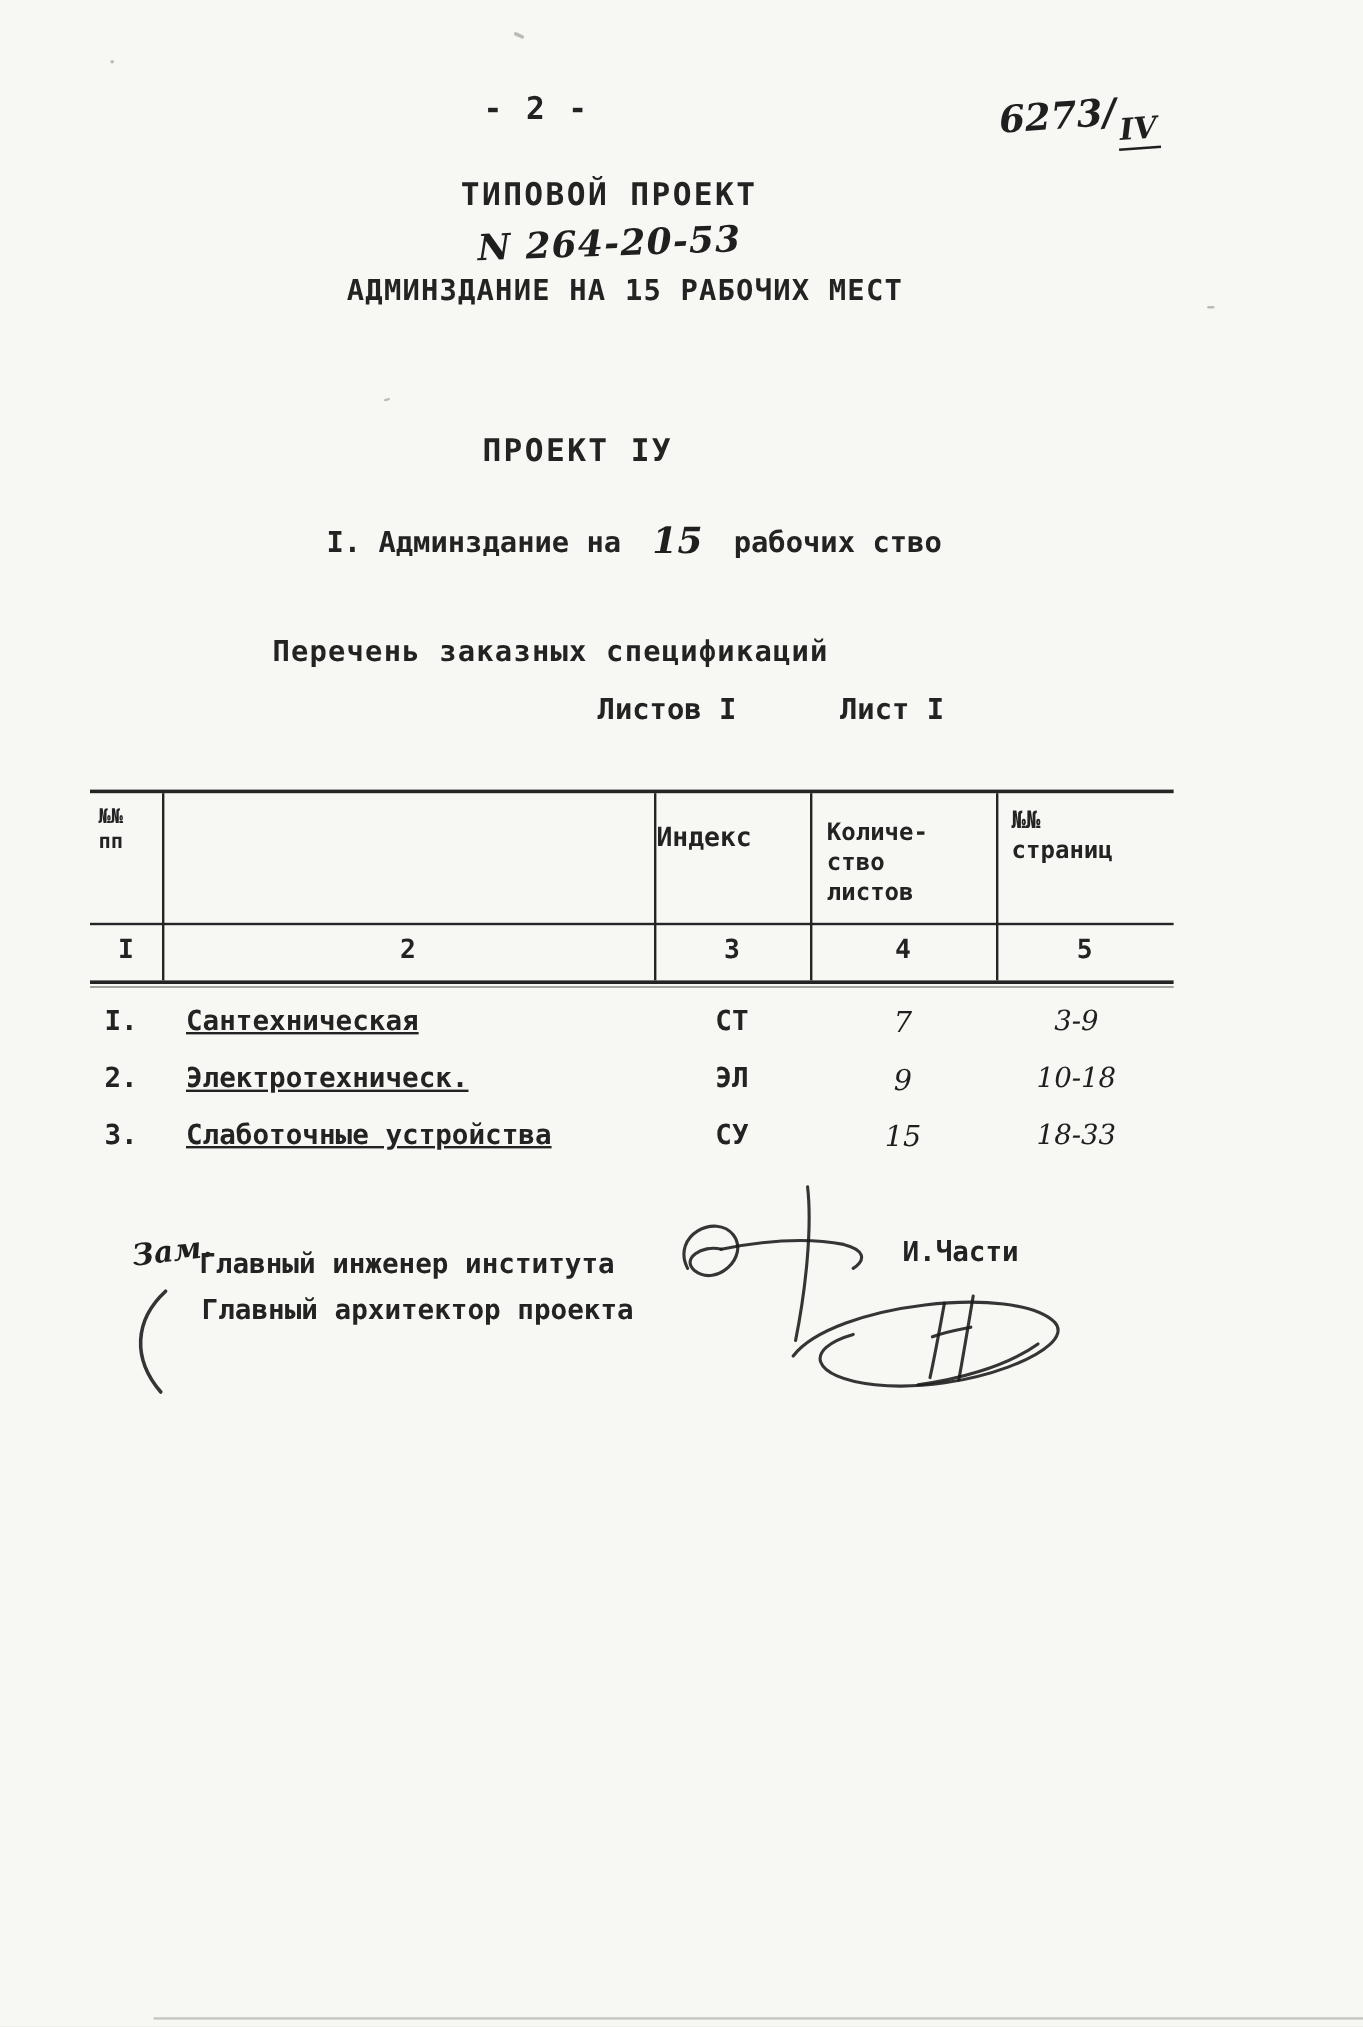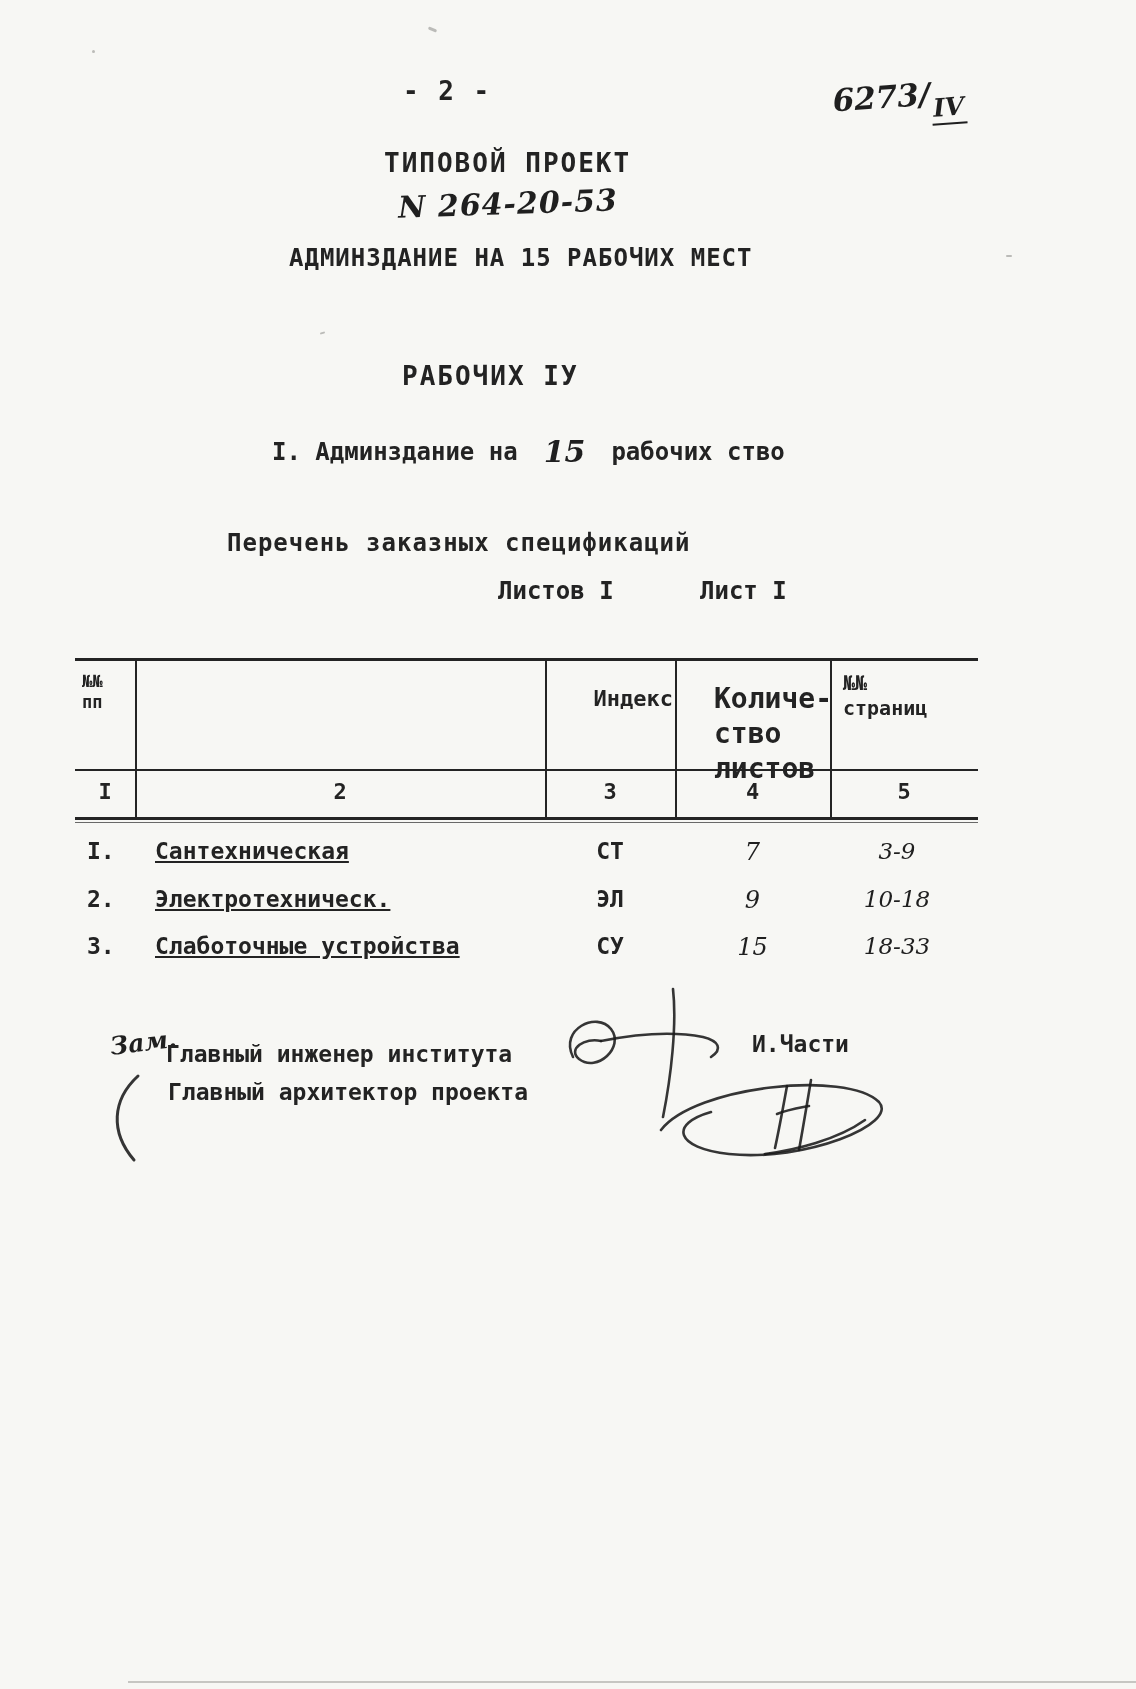--- a/index.html
+++ b/index.html
@@ -16,40 +16,40 @@
   .tw{font-family:"DejaVu Sans Mono", monospace; font-weight:bold; color:#232323;}
   .hand{font-family:"DejaVu Serif", serif; font-style:italic; color:#1f1f1f;}
   .pre{white-space:pre-line;}
 
   
   .page-number{left:403px;top:76px;font-size:26px;letter-spacing:2px;}
   .doc-ref{left:833px;top:78px;font-size:31px;font-weight:bold;transform:rotate(-4deg);display:flex;}
   .doc-ref .sub{font-size:25px;margin-top:18px;border-bottom:2px solid #1f1f1f;padding:0 2px 1px 2px;}
   .title{left:384px;top:148px;font-size:26px;letter-spacing:2px;}
   .project-no{left:398px;top:186px;font-size:30px;font-weight:bold;transform:rotate(-2deg);letter-spacing:1px;}
-  .building{left:289px;top:244px;font-size:24px;letter-spacing:1px;}
+  .building{left:289px;top:228px;font-size:24px;letter-spacing:1px;}
   .album{left:402px;top:361px;font-size:26px;letter-spacing:2px;}
   .section-line{left:272px;top:434px;font-size:24px;display:flex;align-items:center;}
   .section-line .num{font-size:30px;margin:0 26px;font-weight:bold;}
   .list-title{left:227px;top:529px;font-size:24px;letter-spacing:1px;}
   .sheets-total{left:498px;top:577px;font-size:24px;}
   .sheet-current{left:700px;top:577px;font-size:24px;}
 
   
   .tframe{left:75px;top:658px;width:903px;height:156px;
     border-top:3px solid #242424;border-bottom:3px solid #242424;}
   .vline{position:absolute;top:0;bottom:0;width:2px;background:#242424;}
   .hline-mid{position:absolute;left:0;right:0;top:108px;height:2px;background:#242424;}
   .bottom-thin{left:75px;top:822px;width:903px;height:1px;background:#3a3a3a;opacity:.75;}
 
   .th{position:absolute;font-size:21px;line-height:1.25;}
   .th1{left:7px;top:10px;font-size:17px;}
   .th2{left:62px;width:406px;top:22px;text-align:center;font-size:22px;}
-  .th3{left:472px;width:126px;top:24px;text-align:right;font-size:22px;}
-  .th4{left:639px;top:20px;font-size:28px;}
+  .th3{left:472px;width:126px;top:24px;text-align:left;font-size:22px;}
+  .th4{left:614px;top:20px;font-size:20px;}
   .th5{left:768px;top:10px;font-size:20px;}
 
   .cn{position:absolute;top:118px;font-size:22px;text-align:center;}
   .cn1{left:0;width:60px;}
   .cn2{left:60px;width:410px;}
   .cn3{left:470px;width:130px;}
   .cn4{left:600px;width:155px;}
   .cn5{left:755px;width:148px;}
 
   
@@ -83,21 +83,21 @@
   <div class="abs tw page-number">- 2 -</div>
 
   <div class="abs hand doc-ref">
     <span>6273/</span>
     <span class="sub">IV</span>
   </div>
 
   <div class="abs tw title">ТИПОВОЙ ПРОЕКТ</div>
   <div class="abs hand project-no">N 264-20-53</div>
   <div class="abs tw building">АДМИНЗДАНИЕ НА 15 РАБОЧИХ МЕСТ</div>
-  <div class="abs tw album">РАБОЧИХ IУ</div>
+  <div class="abs tw album">ПРОЕКТ IУ</div>
 
   <div class="abs tw section-line">
     <span>I. Админздание на</span>
     <span class="num hand">15</span>
     <span>рабочих ство</span>
   </div>
 
   <div class="abs tw list-title">Перечень заказных спецификаций</div>
   <div class="abs tw sheets-total">Листов I</div>
   <div class="abs tw sheet-current">Лист I</div>

